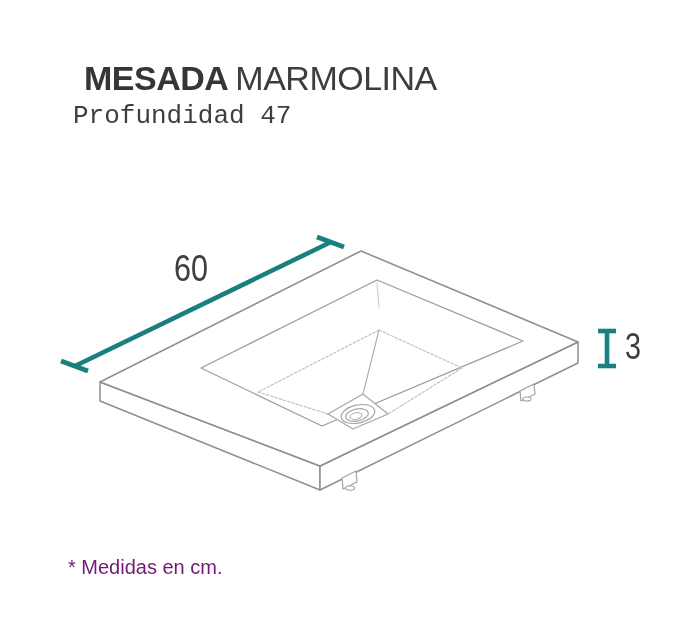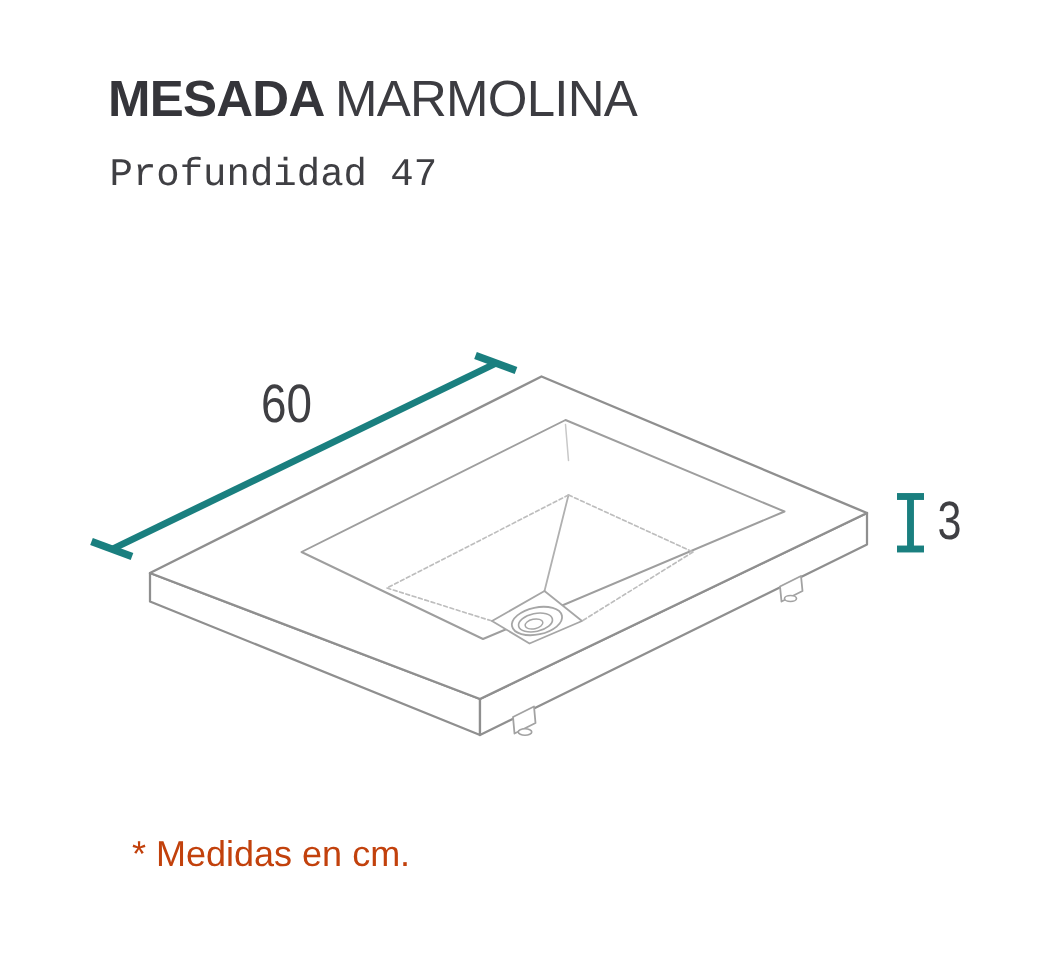--- a/index.html
+++ b/index.html
@@ -6,21 +6,21 @@
   .page {
     position: relative;
     width: 700px;
     height: 636px;
     background: #ffffff;
     font-family: "Liberation Sans", sans-serif;
     overflow: hidden;
   }
   .header { position: absolute; left: 72px; top: 48px; }
   .title {
-    margin: 0;
+    margin: 12px;
     font-size: 34px;
     line-height: 36px;
     letter-spacing: -0.5px;
     color: #35353a;
     font-weight: 400;
     white-space: nowrap;
   }
   .title .title-bold { font-weight: 700; }
   .title .title-light { font-weight: 400; margin-left: 7px; color: #3c3c41; }
   .subtitle {
@@ -31,23 +31,23 @@
     line-height: 28px;
     color: #3f3f43;
     font-weight: 400;
     white-space: nowrap;
     font-family: Liberation Mono, monospace;
   }
   .drawing { position: absolute; left: 0; top: 0; width: 700px; height: 636px; }
   .note {
     margin: 0;
     position: absolute;
-    left: 88px; top: 556px;
-    font-size: 24px;
-    color: #c2410c;
+    left: 68px; top: 556px;
+    font-size: 20px;
+    color: #701a75;
     white-space: nowrap;
   }
   .dim-label {
     font-family: "Liberation Sans", sans-serif;
     font-weight: 400;
   }
 </style>
 </head>
 <body>
 

